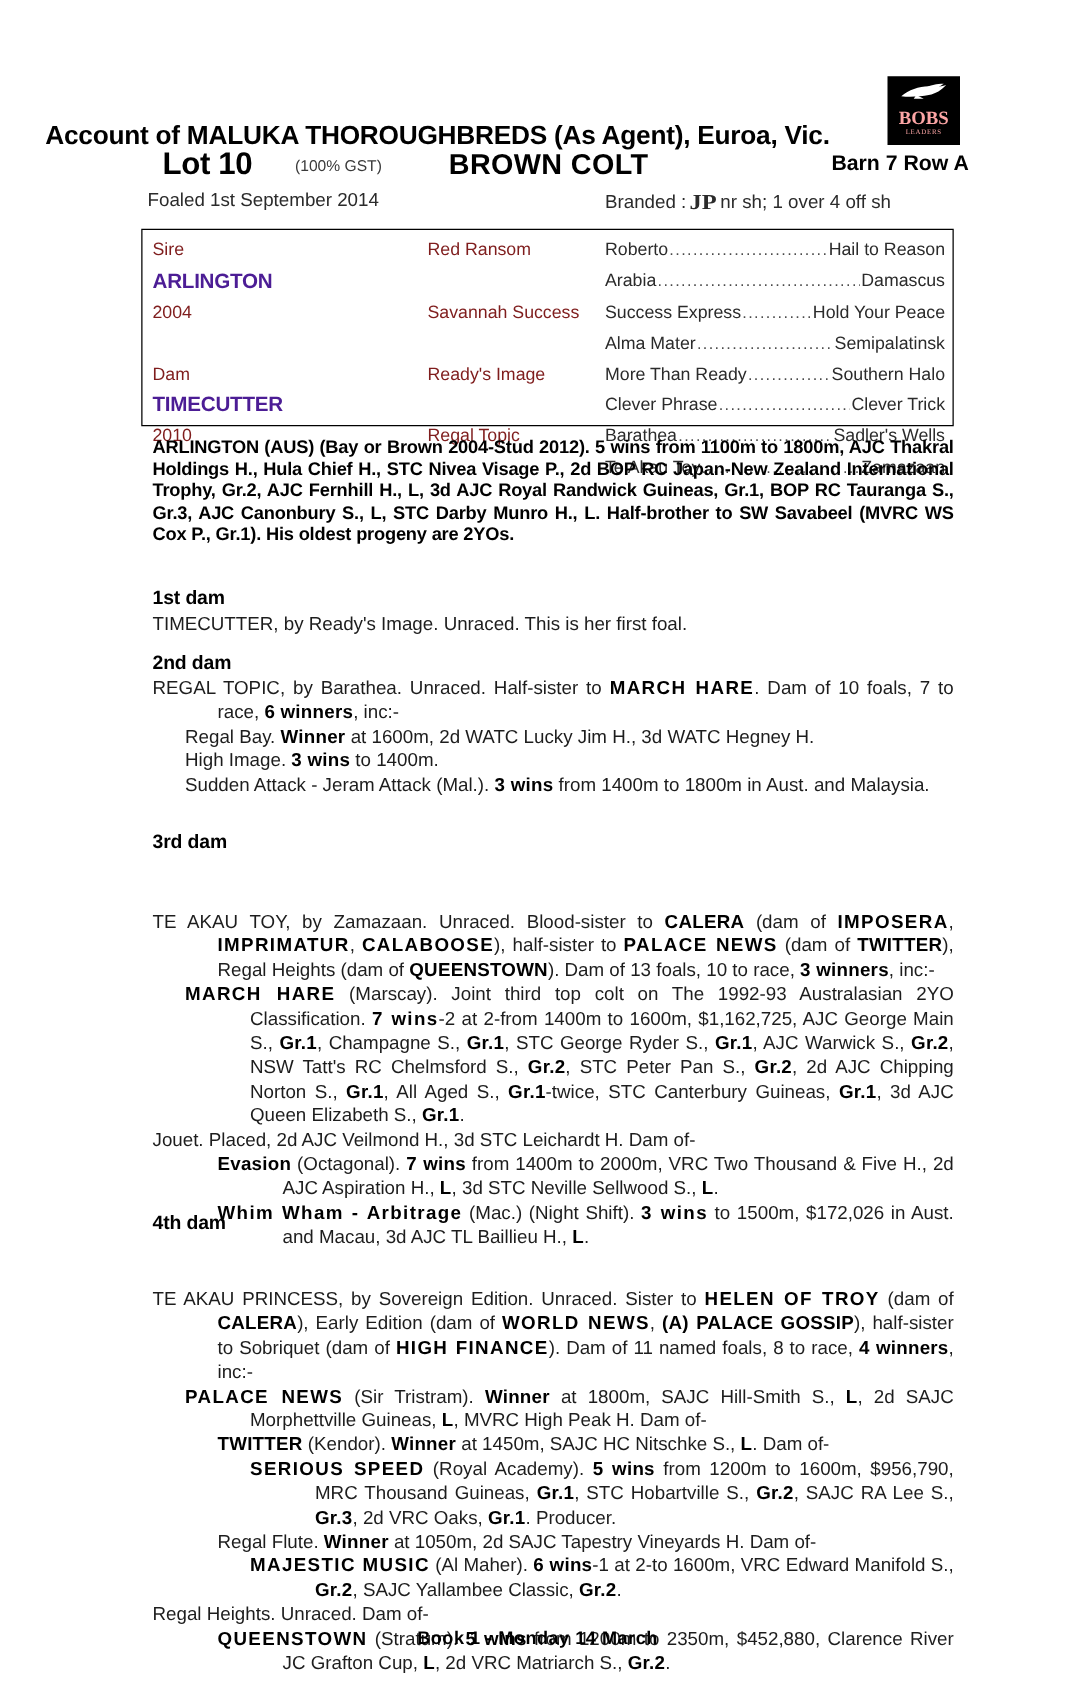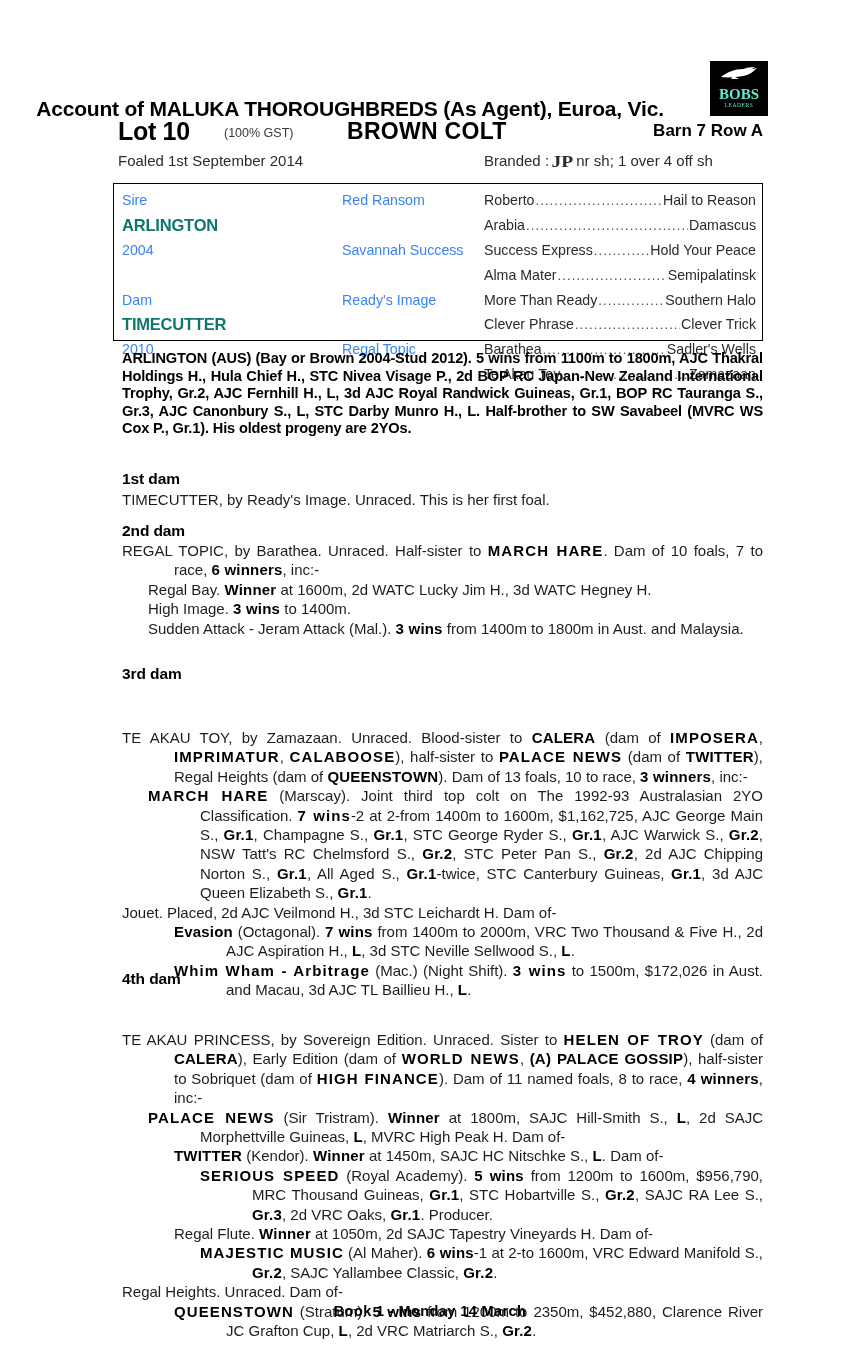--- a/index.html
+++ b/index.html
@@ -23,21 +23,21 @@
   }
 
   
   .logo-box {
     position: absolute;
     left: 710px;
     top: 61px;
     width: 58px;
     height: 55px;
     background: #000;
-    color: #5eead4;
+    color: #fca5a5;
     display: flex;
     flex-direction: column;
     align-items: center;
     justify-content: flex-start;
     overflow: hidden;
   }
   .logo-bird { margin-top: 5px; }
   .logo-word {
     font-family: "Liberation Serif", serif;
     font-weight: bold;
@@ -60,21 +60,21 @@
     width: 700px;
     text-align: center;
     font-size: 21px;
     font-weight: bold;
     letter-spacing: -0.2px;
     white-space: nowrap;
   }
 
   .lot-row {
     position: absolute;
-    left: 118px; top: 119px;
+    left: 130px; top: 119px;
     width: 645px;
     height: 27px;
   }
   .lot-no {
     position: absolute; left: 0; top: -2px;
     font-size: 25px;
     font-weight: bold;
     letter-spacing: -0.3px;
   }
   .lot-gst {
@@ -129,28 +129,28 @@
     padding: 4px 0 0 0;
     box-sizing: border-box;
   }
   .ped-col-a { position: absolute; left: 8px;  top: 4px; width: 160px; }
   .ped-col-b { position: absolute; left: 192px; top: 4px; width: 160px; margin-left: 36px; }
   .ped-col-c { position: absolute; left: 370px; top: 4px; width: 272px; }
 
   .ped-line {
     font-size: 14.2px;
     line-height: 24.9px;
-    color: #3b82f6;
+    color: #7f1d1d;
     white-space: nowrap;
     height: 24.9px;
   }
   .ped-line.name {
     font-weight: bold;
     font-size: 16.5px;
-    color: #0f766e;
+    color: #4c1d95;
     letter-spacing: -0.2px;
   }
   .ped-line.blank { color: transparent; }
 
   
   .leader {
     display: flex;
     align-items: baseline;
     font-size: 14.2px;
     line-height: 24.9px;

